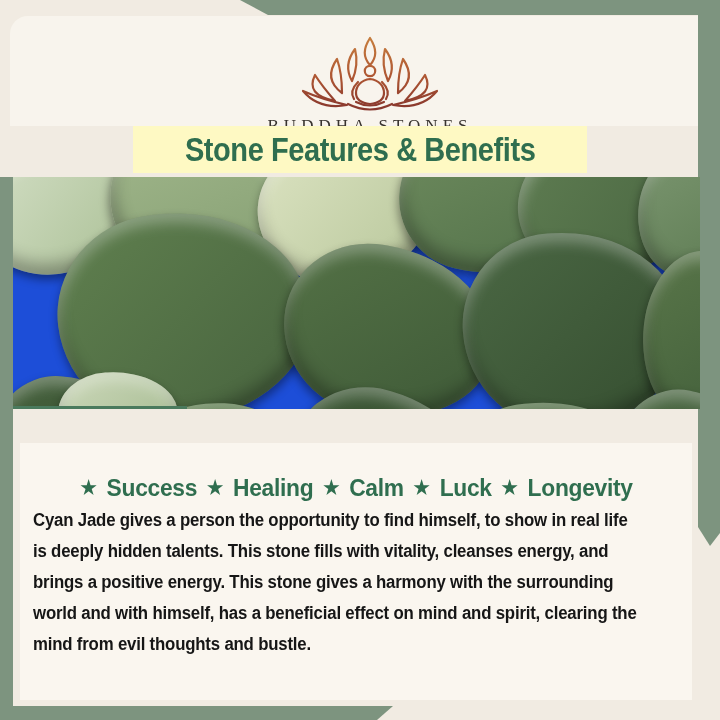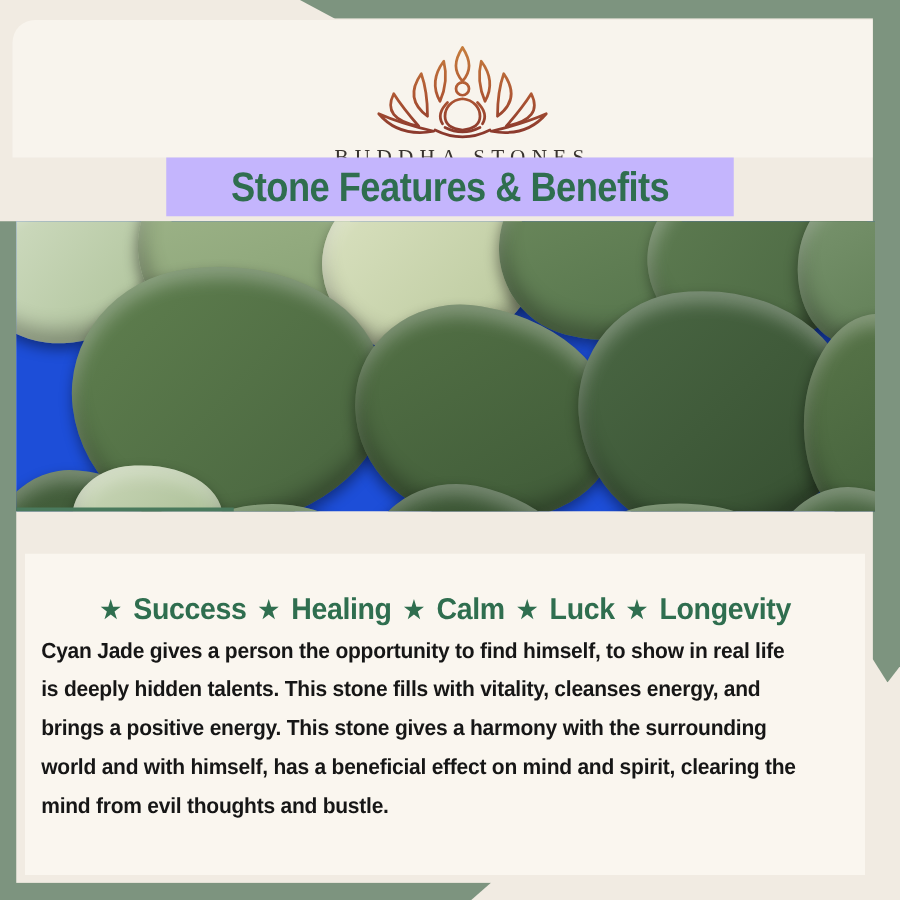--- a/index.html
+++ b/index.html
@@ -17,21 +17,21 @@
     clip-path:polygon(0 0,393px 0,377px 14px,0 14px);}
 
   
   .header-panel{position:absolute;left:10px;top:16px;width:688px;height:110px;
     background:#f8f4ed;border-top-left-radius:18px;}
   .logo-wrap{position:absolute;left:285px;top:19px;width:150px;height:84px;}
   .brand-name{position:absolute;left:0;top:100px;width:720px;text-align:center;
     font-family:"Liberation Serif", serif;font-size:17px;letter-spacing:5px;
     color:#38332e;}
   .banner{position:absolute;left:133px;top:126px;width:454px;height:47px;
-    background:#c4b5fd;display:flex;align-items:center;justify-content:center;}
+    background:#fef9c3;display:flex;align-items:center;justify-content:center;}
   .banner-title{font-size:33px;font-weight:bold;color:#2f6e4f;white-space:nowrap;
     transform:scaleX(.88);transform-origin:center;letter-spacing:-.5px;}
 
   
   .photo{position:absolute;left:13px;top:177px;width:687px;height:232px;
     overflow:hidden;background:#1d4ed8;}
   .stone{position:absolute;border-radius:42% 58% 55% 45% / 48% 52% 46% 54%;
     box-shadow:inset 0 9px 14px rgba(255,255,255,.30),
                inset 0 -11px 16px rgba(0,0,0,.30),
                0 5px 10px rgba(0,0,0,.40);}

